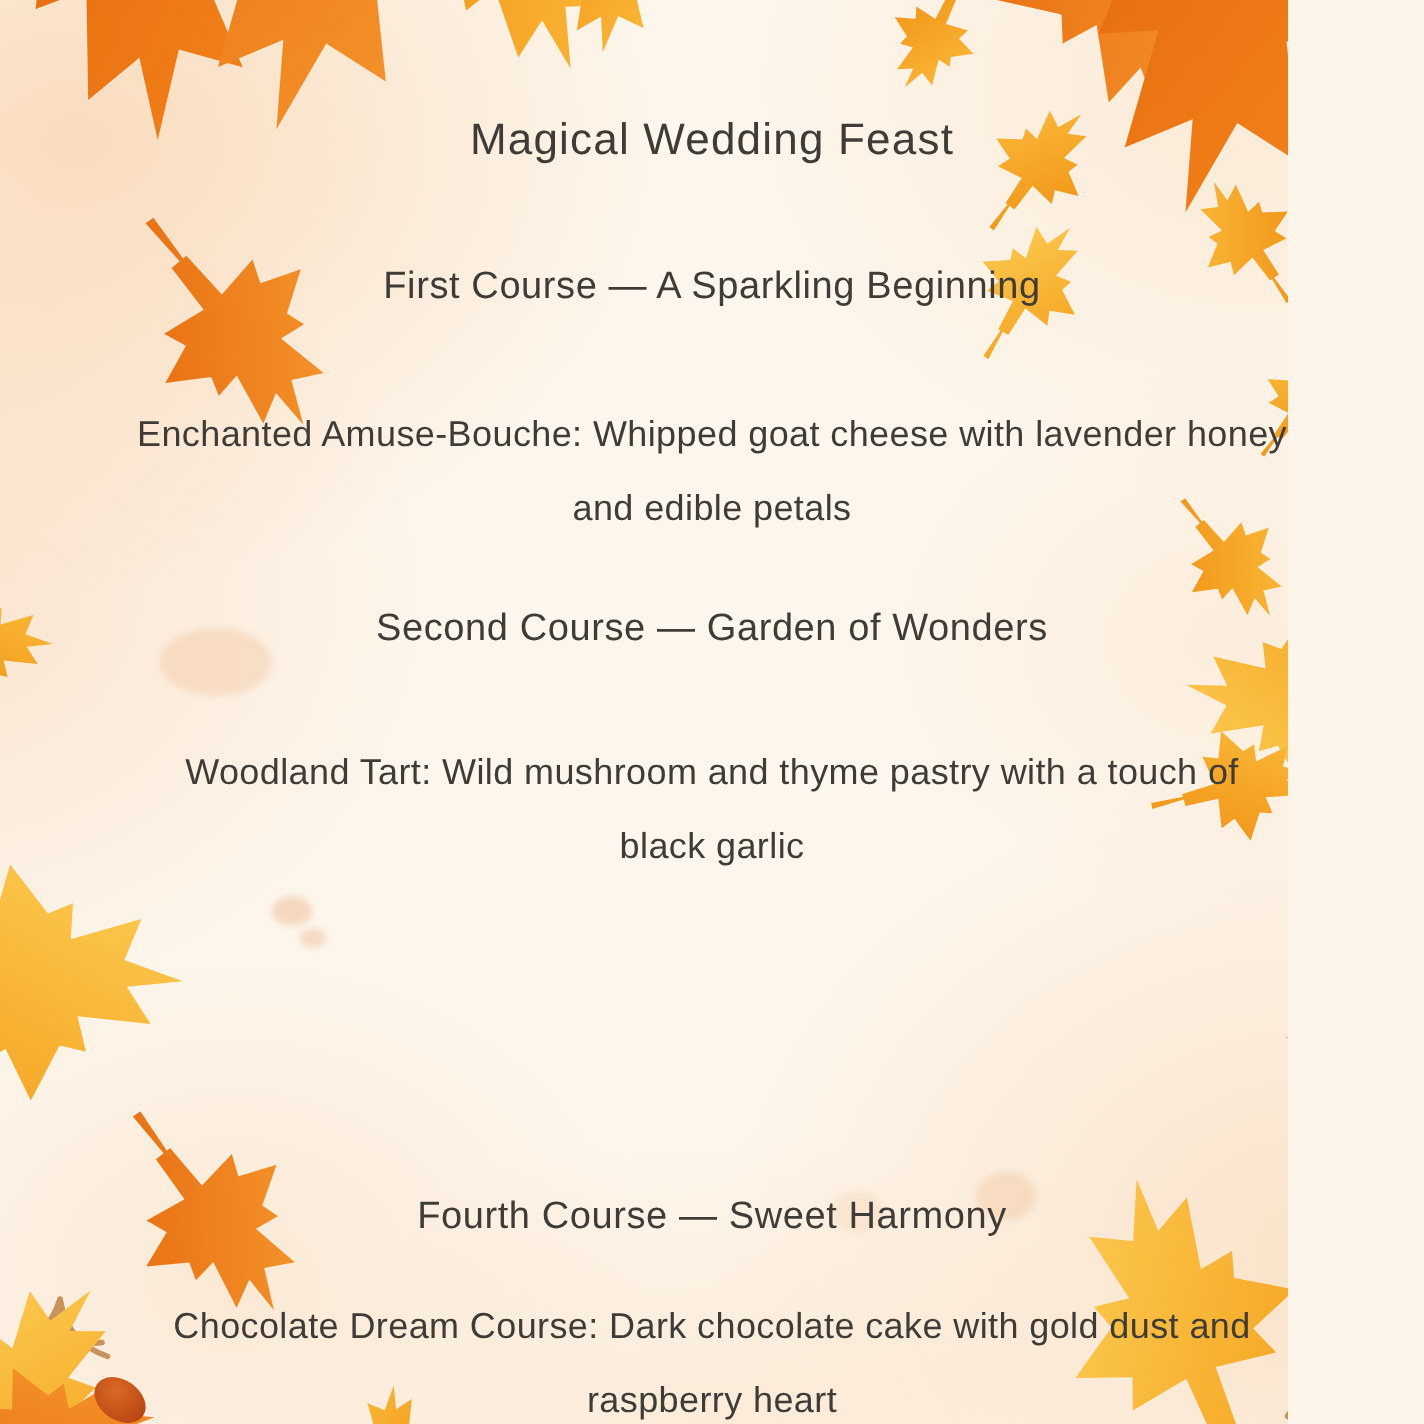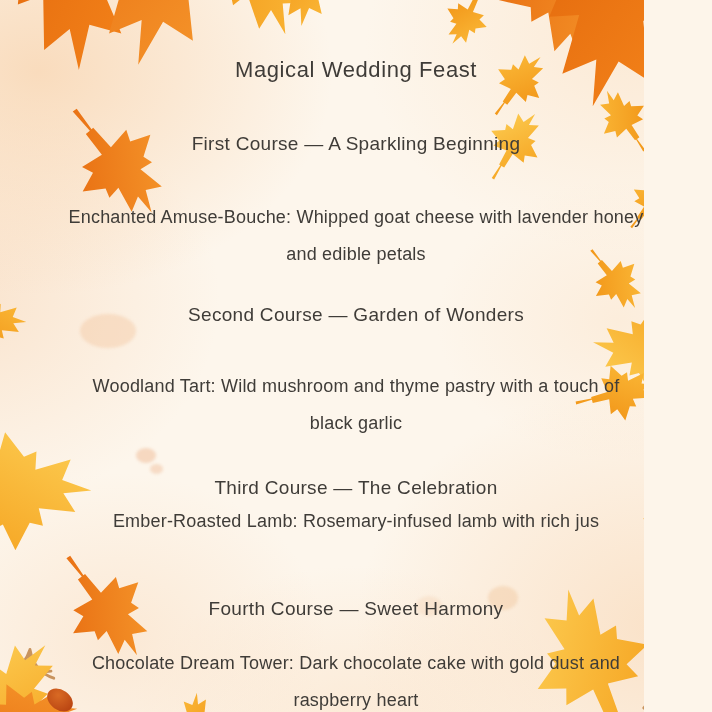--- a/index.html
+++ b/index.html
@@ -189,25 +189,21 @@
       <div class="menu-line">Enchanted Amuse-Bouche: Whipped goat cheese with lavender honey</div>
       <div class="menu-line">and edible petals</div>
     </div>
 
     <div class="tb desc d2">
       <div class="menu-line">Woodland Tart: Wild mushroom and thyme pastry with a touch of</div>
       <div class="menu-line">black garlic</div>
     </div>
     <div class="tb course-heading h2">Second Course — Garden of Wonders</div>
 
-    <div class="tb course-heading h3">Third Course — The Celebration</div>
-    <div class="tb desc d3">
-      <div class="menu-line">Ember-Roasted Lamb: Rosemary-infused lamb with rich jus</div>
-    </div>
 
     <div class="tb course-heading h4">Fourth Course — Sweet Harmony</div>
     <div class="tb desc d4">
-      <div class="menu-line">Chocolate Dream Tower: Dark chocolate cake with gold dust and</div>
+      <div class="menu-line">Chocolate Dream Course: Dark chocolate cake with gold dust and</div>
       <div class="menu-line">raspberry heart</div>
     </div>
   </div>
 
 </div>
 
 </body></html>

